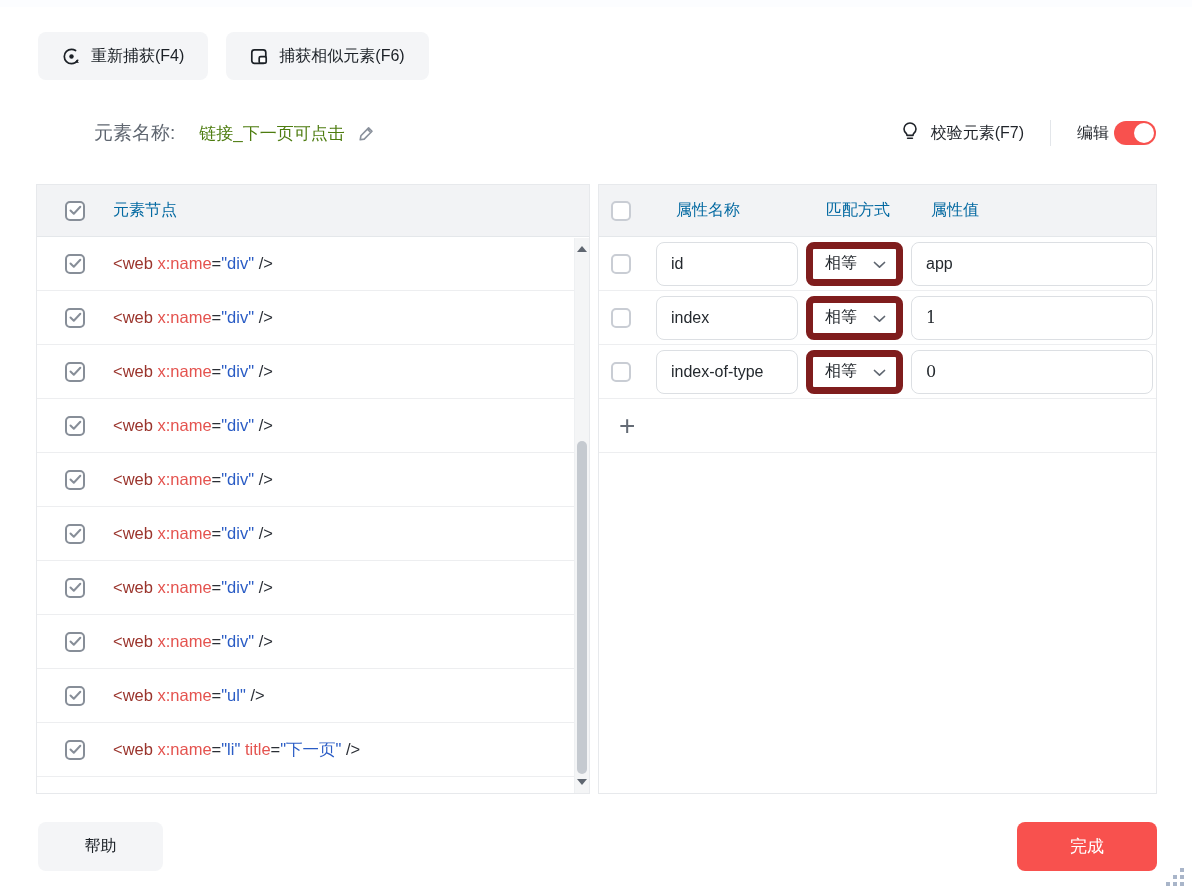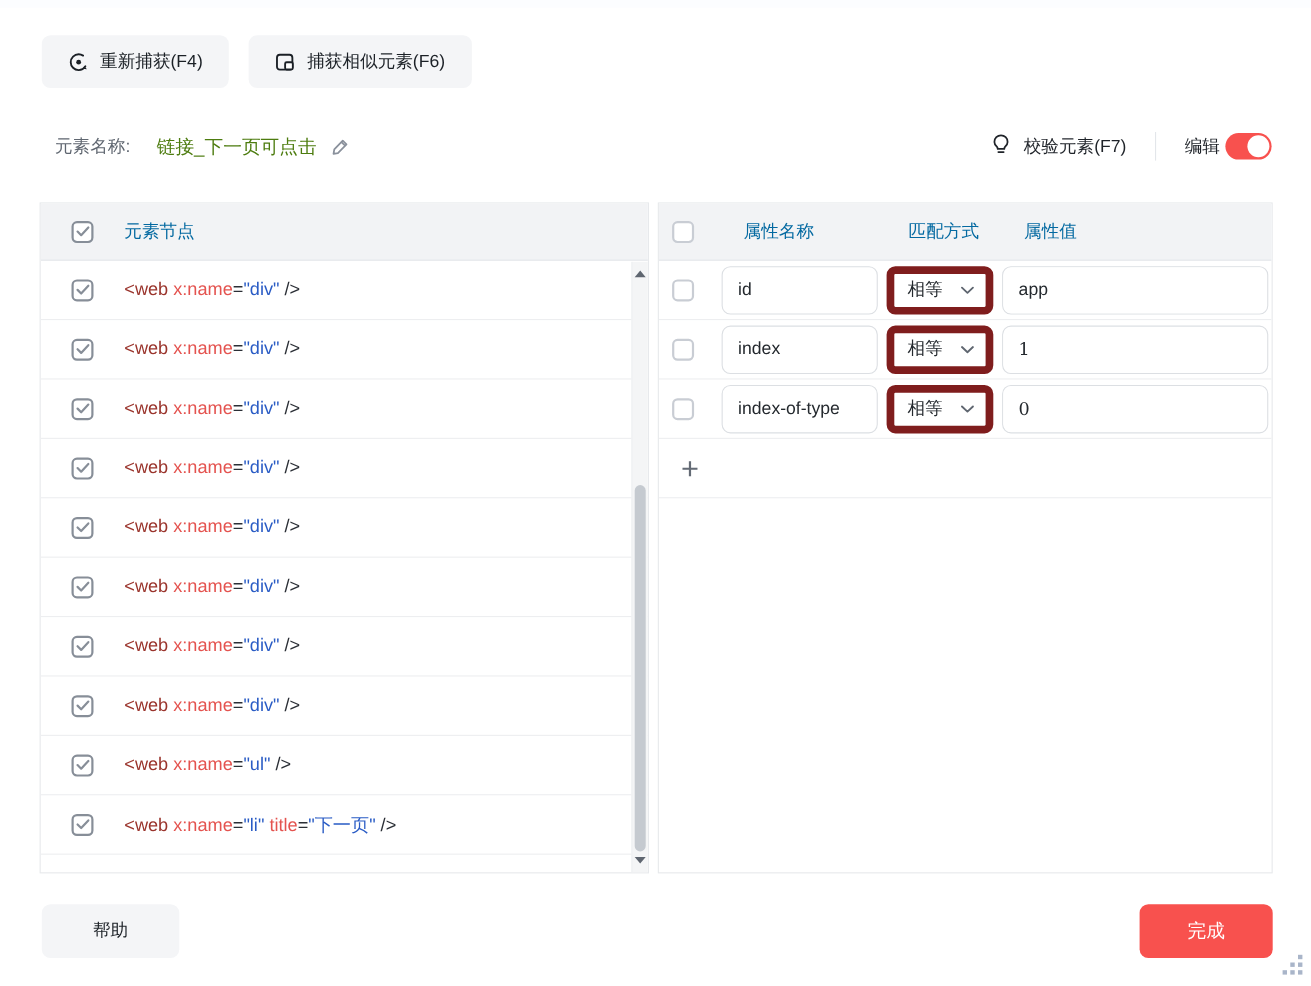--- a/index.html
+++ b/index.html
@@ -21,21 +21,21 @@
     font-size: 16px; color: #1b2026; cursor: pointer;
     font-family: inherit;
   }
   .tool-btn svg { display: block; }
 
   
   .name-row {
     display: flex; align-items: center;
     margin: 38px 36px 0 50px; height: 30px;
   }
-  .name-label { color: #5f6670; font-size: 16px; }
+  .name-label { color: #5f6670; font-size: 19px; margin-left: 44px; }
   .name-value { color: #4d7c0f; font-size: 17px; margin-left: 24px; }
   .pencil { margin-left: 12px; cursor: pointer; display: flex; align-items: center; }
   .name-spacer { flex: 1; }
   .validate { display: flex; align-items: center; gap: 12px; font-size: 16px; color: #1f2329; cursor: pointer; }
   .vdivider { width: 1px; height: 26px; background: #e3e6ea; margin: 0 26px; }
   .edit-group { display: flex; align-items: center; gap: 5px; font-size: 16px; color: #1f2329; }
   .toggle {
     width: 42px; height: 24px; border-radius: 12px;
     background: var(--accent-red, #f8514e); position: relative; cursor: pointer;
   }
@@ -134,21 +134,21 @@
   }
 
   
   .footer { display: flex; align-items: flex-end; margin: 28px 35px 0 38px; }
   .help-btn {
     width: 125px; height: 49px; background: #f4f5f7; border: none; border-radius: 8px;
     font-size: 16px; color: #1b2026; cursor: pointer; font-family: inherit;
   }
   .footer-spacer { flex: 1; }
   .done-btn {
-    width: 121px; height: 49px; background: var(--accent-red, #f8514e); border: none; border-radius: 8px;
+    width: 140px; height: 49px; background: var(--accent-red, #f8514e); border: none; border-radius: 8px;
     font-size: 17px; color: #ffffff; cursor: pointer; font-family: inherit;
   }
   .resize-grip {
     position: absolute; right: 22px; bottom: 24px; width: 4px; height: 4px;
     background: transparent; cursor: nwse-resize;
     box-shadow: 14px 0 #a9b5c9, 7px 7px #a9b5c9, 14px 7px #a9b5c9,
                 0 14px #a9b5c9, 7px 14px #a9b5c9, 14px 14px #a9b5c9;
   }
 </style>
 </head>

